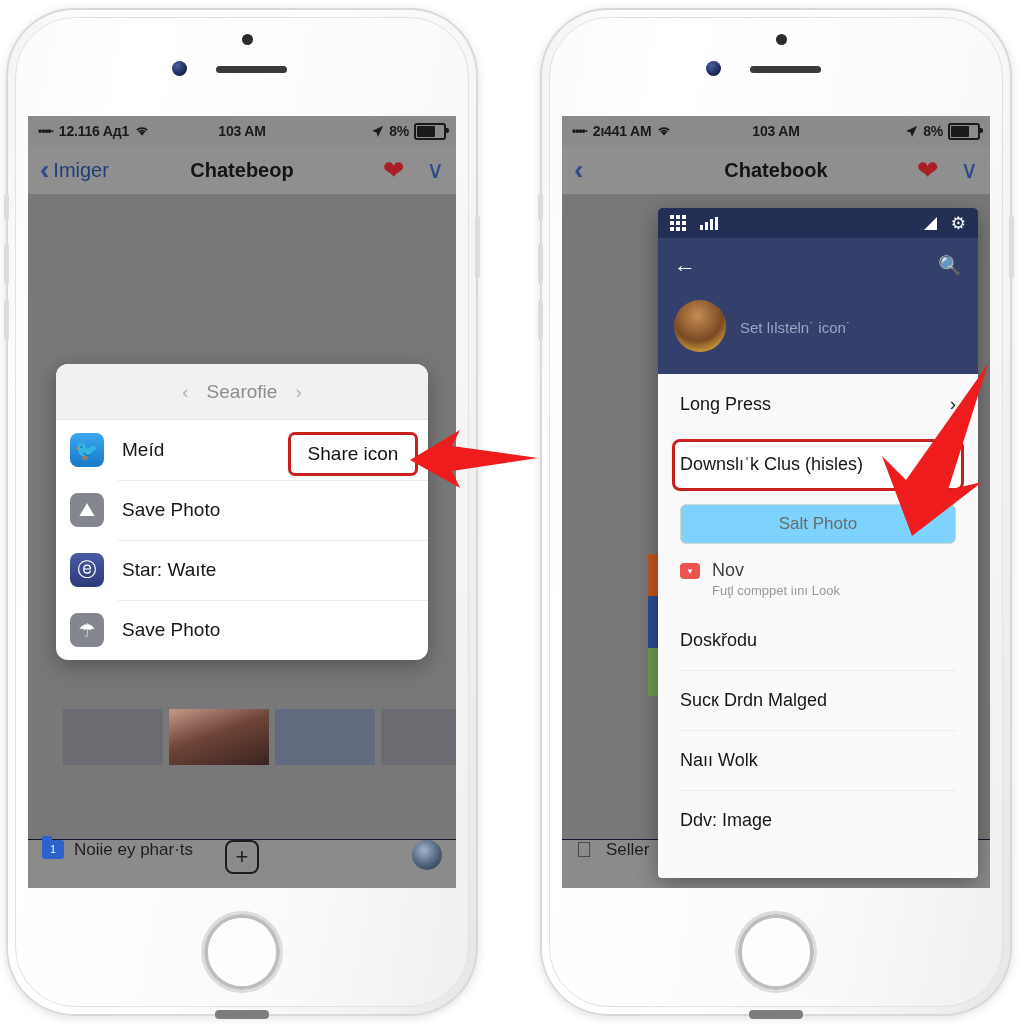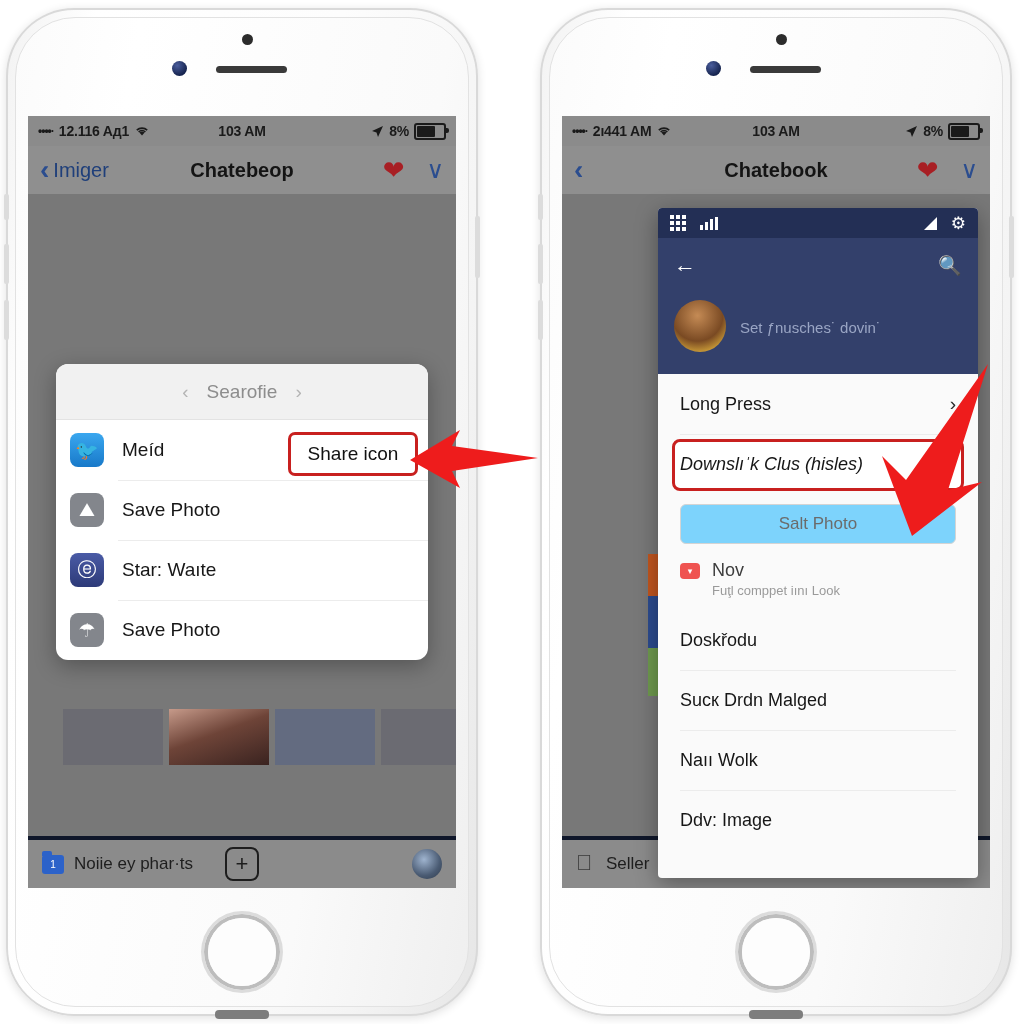--- a/index.html
+++ b/index.html
@@ -86,21 +86,21 @@
   
   .appbody{position:absolute;left:0;right:0;top:78px;bottom:0;background:#787878;}
   .thumbstrip{position:absolute;left:35px;top:515px;display:flex;gap:6px;}
   .thumb{width:100px;height:56px;background:#6b6b72;}
   .thumb.photo{background:linear-gradient(160deg,#c69a8a,#6e4438 45%,#3a2320);}
   .thumb.blue{background:#636b80;}
 
   
   .toolbar{
     position:absolute;left:0;right:0;bottom:0;height:48px;background:#8b8b8b;
-    display:flex;align-items:center;padding:0 14px;border-top:4px solid #0f172a;
+    display:flex;align-items:flex-start;padding:0 14px;border-top:1px solid #0f172a;
   }
   .tb-folder{width:22px;height:19px;background:#2c62c9;border-radius:3px;position:relative;}
   .tb-folder:before{content:"";position:absolute;top:-4px;left:0;width:10px;height:5px;background:#2c62c9;border-radius:2px 2px 0 0;}
   .tb-folder:after{content:"1";position:absolute;inset:0;color:#fff;font-size:10px;display:flex;align-items:center;justify-content:center;}
   .tb-text{font-size:17px;color:#1e1e1e;margin-left:10px;}
   .tb-plus{position:absolute;left:50%;transform:translateX(-50%);width:30px;height:30px;border:2px solid #1d1d1d;border-radius:8px;
            display:flex;align-items:center;justify-content:center;font-size:22px;line-height:1;color:#1d1d1d;}
   .tb-avatar{margin-left:auto;width:30px;height:30px;border-radius:50%;
              background:radial-gradient(circle at 40% 35%,#9fb4cf,#4a5b73 60%,#2e3a4b);}
   .tb-apple{width:20px;height:22px;color:#3a3a3a;font-size:22px;line-height:.9;}
@@ -357,30 +357,30 @@
         </div>
 
         <div class="r-appbar">
           <span class="arrow">←</span>
           <span class="mag">🔍</span>
         </div>
 
         <div class="r-profile">
           <span class="r-ava"></span>
           <span>
-            <div class="r-sub">Set ƒnusches˙ dovin˙</div>
+            <div class="r-sub">Set lılsteln˙ icon˙</div>
           </span>
         </div>
 
         <div class="r-list">
           <div class="r-item">
             <span>Long Press</span>
             <span class="chev">›</span>
           </div>
-          <div class="r-item" style="position:relative;font-style:italic;">
+          <div class="r-item" style="position:relative;">
             <span class="redbox rb-down" style="justify-content:flex-start;padding-left:8px;"></span>
             <span style="position:relative;z-index:2;">Downslıˈk Clus (hisles)</span>
           </div>
 
           <div class="salt-btn">Salt Photo</div>
 
           <div class="sep-row">
             <span class="sep-ic">▾</span>
             <span>
               <div class="sep-t">Nov</div>

